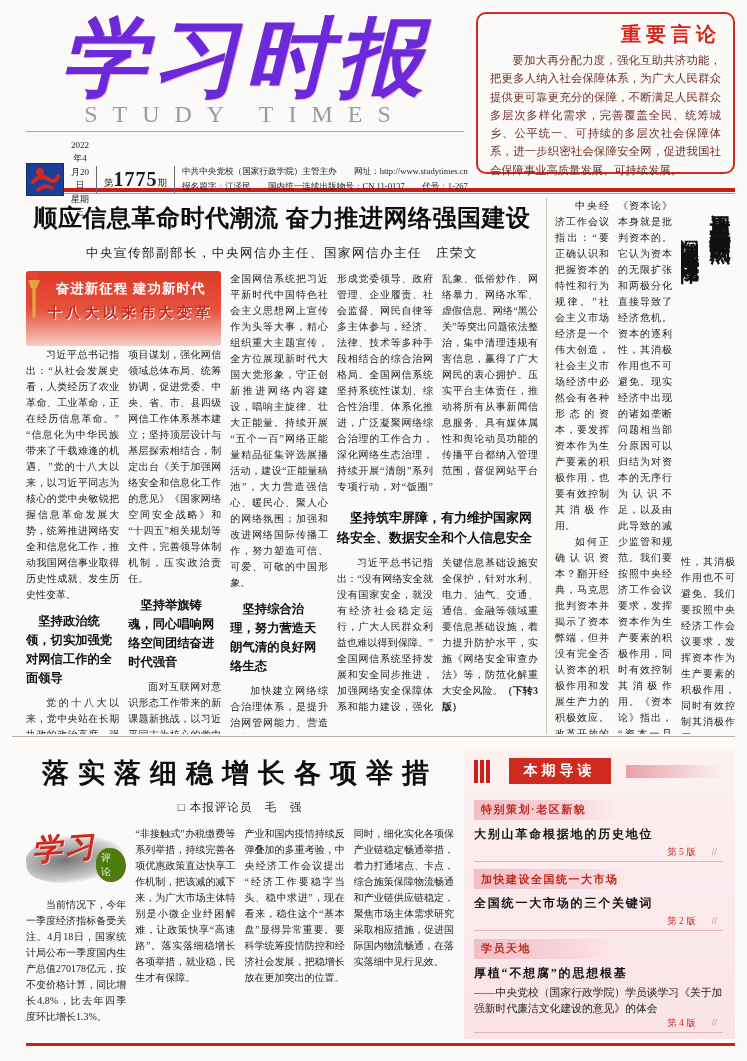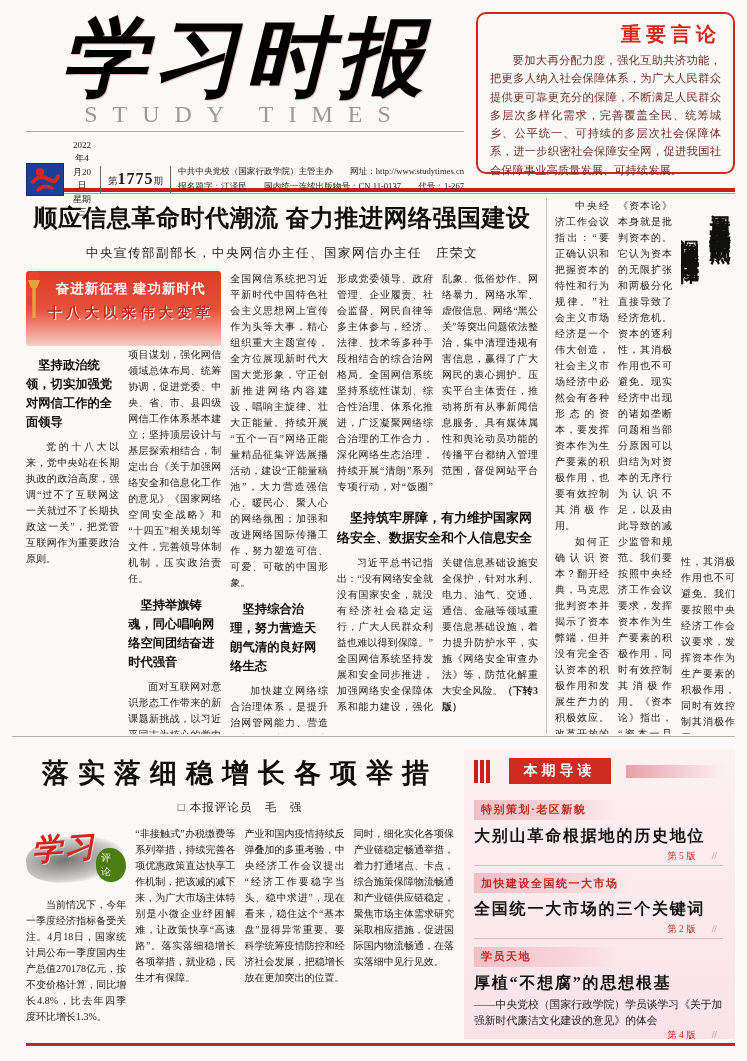--- a/index.html
+++ b/index.html
@@ -7,33 +7,33 @@
   .page {
     width:747px; height:1061px; margin:0 auto; background:#fcfaf8;
     font-family:"Liberation Serif","DejaVu Serif",serif; color:#1c1c1c;
     position:relative; overflow:hidden;
   }
   
   .masthead { display:flex; padding:12px 12px 0 26px; height:184px; }
   .masthead-left { width:438px; text-align:center; }
   .brand {
     font-size:86px; line-height:1.08; font-weight:bold; font-style:italic;
-    color:#000000; letter-spacing:6px; text-shadow:1px 1px 0 rgba(180,30,20,.25);
+    color:#6d28d9; letter-spacing:6px; text-shadow:1px 1px 0 rgba(180,30,20,.25);
     white-space:nowrap;
   }
   .brand-en {
     font-size:24px; color:#9a9a9a; letter-spacing:15px; padding-bottom:3px;
     border-bottom:1.5px solid #aaa; margin-top:-4px; white-space:nowrap;
   }
   .dateline { display:flex; align-items:center; gap:7px; padding-top:7px; text-align:left; }
   .logo-sq { width:38px; height:33px; background:#1d3e96; border:1px solid #14306f; flex:none; display:flex; align-items:center; justify-content:center; }
   .dl-block { font-size:9px; line-height:1.5; color:#222; text-align:center; }
   .dl-sep { width:1px; height:27px; background:#666; flex:none; }
   .issue { font-size:9.5px; white-space:nowrap; }
-  .issue b { font-size:16px; font-weight:bold; letter-spacing:1px; }
+  .issue b { font-size:20px; font-weight:bold; letter-spacing:1px; }
   .pubinfo { font-size:8.6px; line-height:1.75; color:#222; white-space:nowrap; }
   .quote-box {
     flex:1; margin-left:12px; border:2.5px solid #d2281e; border-radius:10px;
     height:162px; padding:7px 12px 4px;
   }
   .quote-title { text-align:right; color:#d6251a; font-weight:bold; font-size:20px; letter-spacing:5px; font-family:"Liberation Sans",sans-serif; }
   .quote-body { font-size:11.3px; line-height:1.62; color:#6d2d24; text-align:justify; text-indent:2em; margin-top:3px; }
   
   .rule-double { margin:4px 12px 0 26px; border-top:4px solid #c9201a; border-bottom:1px solid #e08a80; height:6px; }
   .rule-thin   { margin:2px 12px; border-top:1px solid #b7aeaa; }
@@ -100,21 +100,21 @@
   .digest-header { display:flex; align-items:center; margin-bottom:15px;gap:13px; }
   .dh-bars { display:flex; gap:2.5px; margin-right:6px; }
   .dh-bars i { display:block; width:3.5px; height:23px; background:#c9201a; }
   .digest-badge { background:#ce2a20; color:#fff; font-weight:bold; font-size:14px; letter-spacing:4px; padding:4px 15px; font-family:"Liberation Sans",sans-serif; white-space:nowrap; }
   .digest-fade { flex:1; height:13px; margin-left:2px; background:linear-gradient(90deg,#e7a0a7,rgba(250,233,236,0)); }
   .ditem { margin-bottom:7px; }
   .dtag {
     display:inline-block; min-width:58%; background:linear-gradient(90deg,#f2bec6,#f7d7dc 70%,rgba(250,233,236,0));
     color:#c22b1f; font-weight:bold; font-size:11px; letter-spacing:1.5px; padding:2.5px 12px 2.5px 7px;
   }
-  .dtitle { font-size:16px; font-weight:bold; letter-spacing:1.8px; color:#141414; margin:6px 0 2px; white-space:nowrap; }
+  .dtitle { font-size:12px; font-weight:bold; letter-spacing:1.8px; color:#141414; margin:6px 0 2px; white-space:nowrap; }
   .dsub { font-size:10.8px; line-height:1.5; color:#222; }
   .dpage { display:flex; justify-content:flex-end; align-items:baseline; gap:16px; font-size:9.5px; color:#c22b1f; border-bottom:1px solid #e3b6bb; padding:1px 6px 2px 0; }
   .dpage .slashes { color:#d98f96; font-weight:bold; }
 </style>
 </head>
 <body>
 
 <div class="page">
 
   <header class="masthead">
@@ -166,20 +166,21 @@
                 <path d="M12 2 C8 9 5 12 7 17 C9 21 15 21 17 17 C19 13 15 8 12 2 Z" fill="#e8432c"></path>
                 <path d="M6 19 L18 19 L15 27 L9 27 Z" fill="#e5a33c"></path>
                 <rect x="10.3" y="27" width="3.4" height="30" fill="#e5a33c"></rect>
                 <path d="M10 34 C4 38 4 44 10 46 L10 41 Z" fill="#d84a36"></path>
               </svg>
             </span>
             <div class="banner-l1">奋进新征程  建功新时代</div>
             <div class="banner-l2">十八大以来伟大变革</div>
           </div>
           <div class="half col">
+            <p class="body">习近平总书记指出：“从社会发展史看，人类经历了农业革命、工业革命，正在经历信息革命。”“信息化为中华民族带来了千载难逢的机遇。”党的十八大以来，以习近平同志为核心的党中央敏锐把握信息革命发展大势，统筹推进网络安全和信息化工作，推动我国网信事业取得历史性成就、发生历史性变革。</p>
             <h3 class="subhead">坚持政治统领，切实加强党对网信工作的全面领导</h3>
             <p class="body">党的十八大以来，党中央站在长期执政的政治高度，强调“过不了互联网这一关就过不了长期执政这一关”，把党管互联网作为重要政治原则。</p>
           </div>
           <div class="half col">
             <p class="body noindent">项目谋划，强化网信领域总体布局、统筹协调，促进党委、中央、省、市、县四级网信工作体系基本建立；坚持顶层设计与基层探索相结合，制定出台《关于加强网络安全和信息化工作的意见》《国家网络空间安全战略》和“十四五”相关规划等文件，完善领导体制机制，压实政治责任。</p>
             <h3 class="subhead">坚持举旗铸魂，同心唱响网络空间团结奋进时代强音</h3>
             <p class="body">面对互联网对意识形态工作带来的新课题新挑战，以习近平同志为核心的党中央从进行具有许多新的历史特点的伟大斗争出发作出战略部署。</p>
           </div>
         </div>
 

